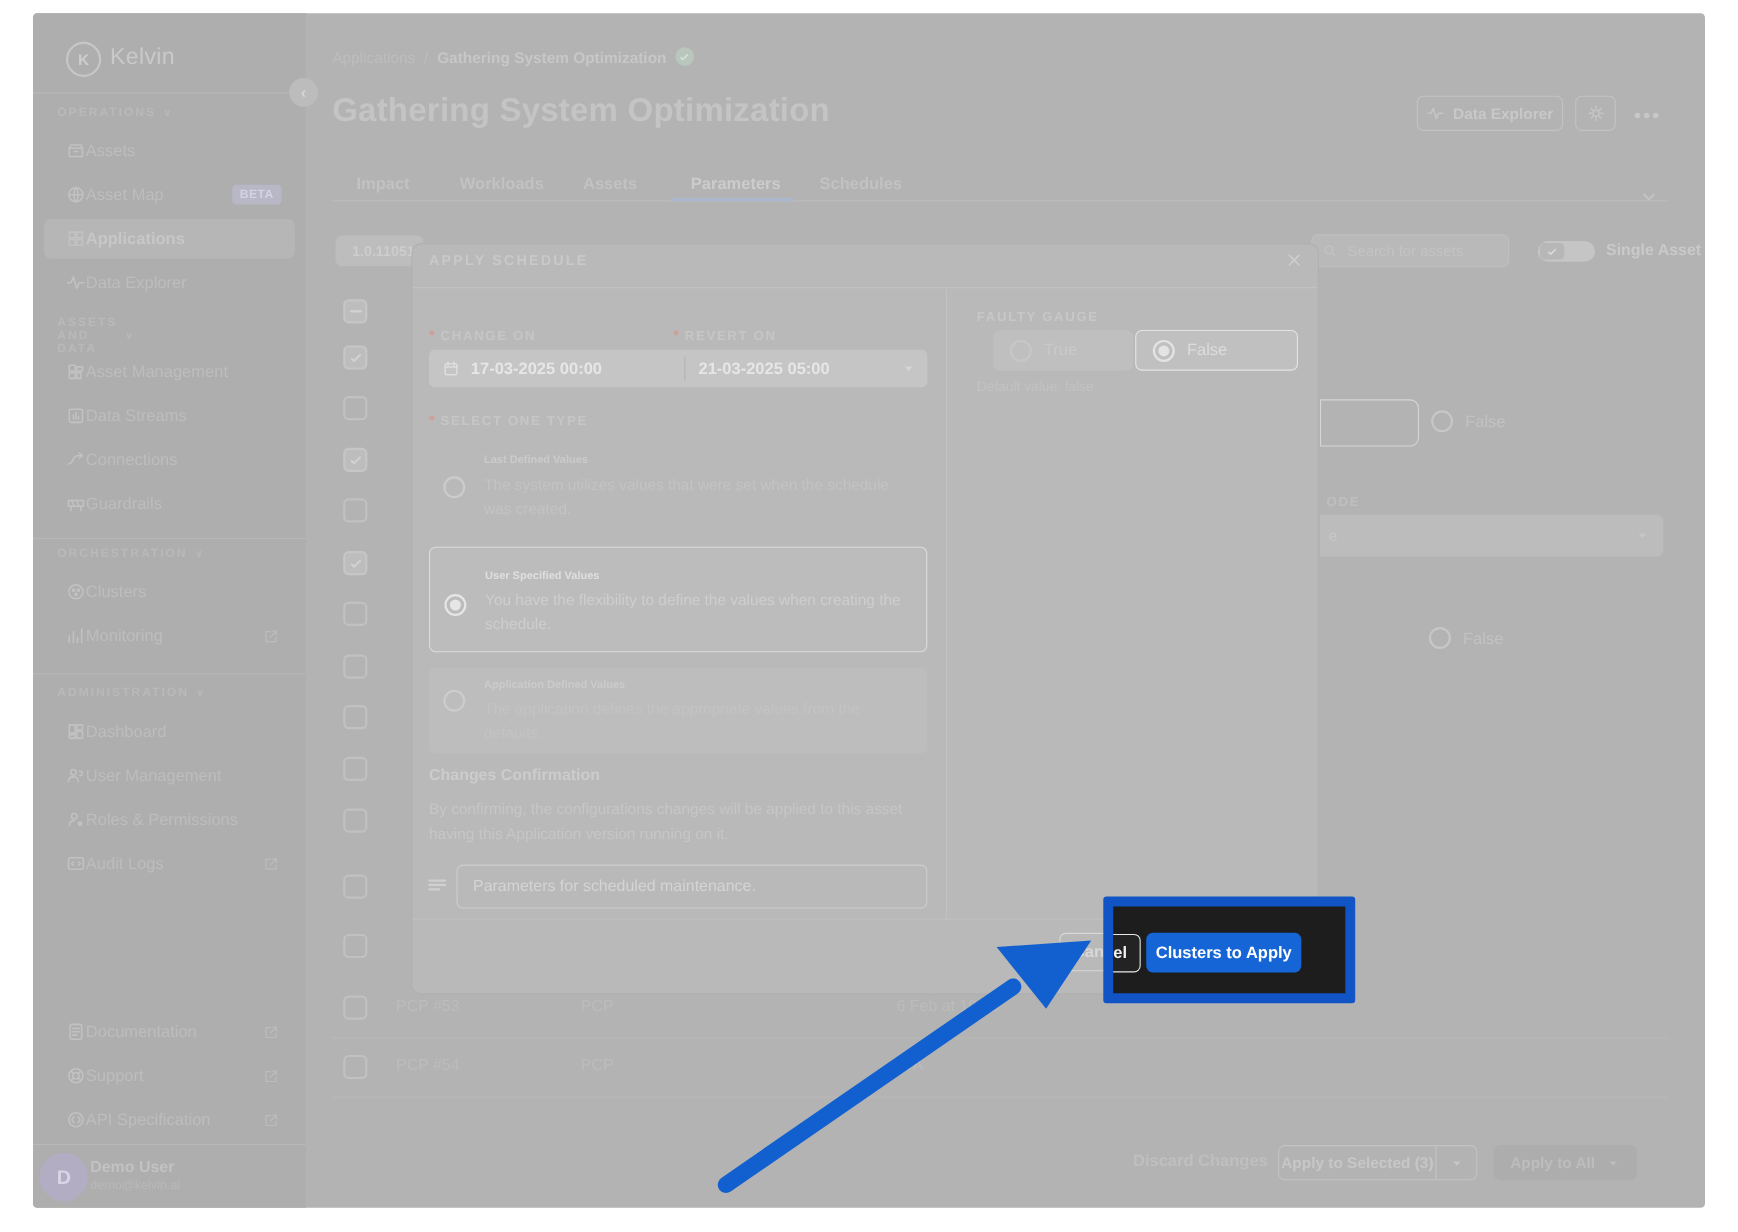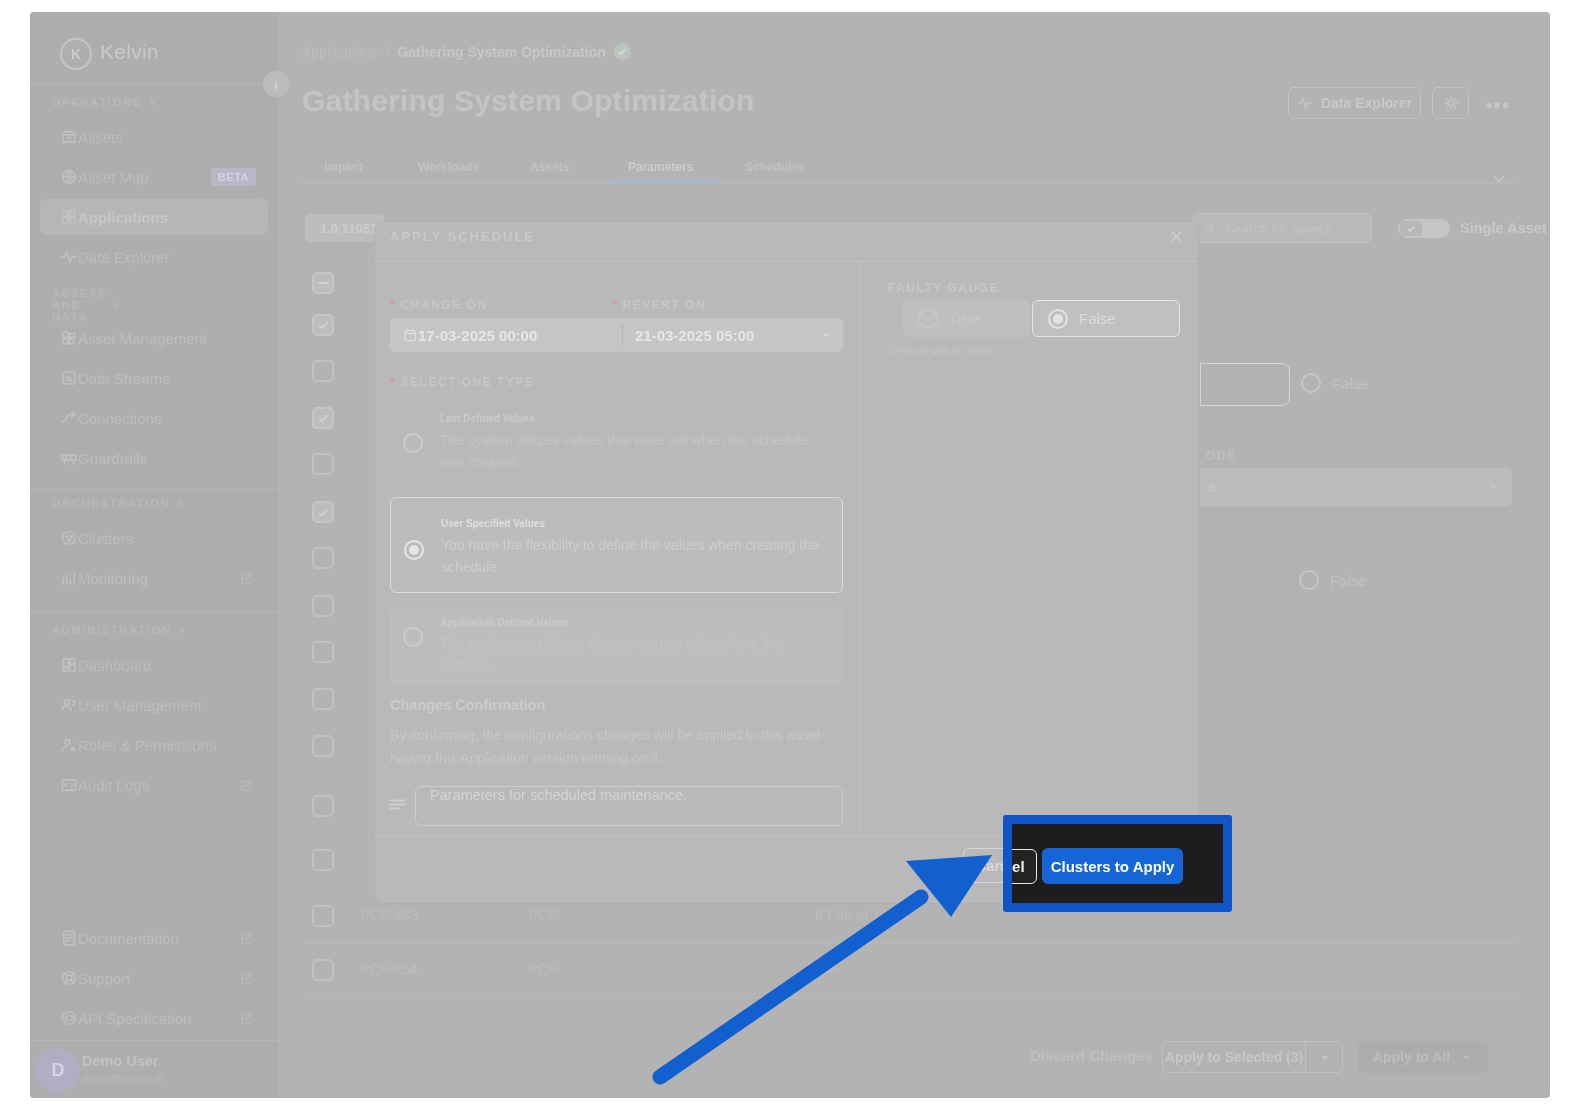--- a/index.html
+++ b/index.html
@@ -40,21 +40,21 @@
   .bc-check{width:17px;height:17px;border-radius:50%;background:#b9c6bb;color:#d7e2d8;
     display:flex;align-items:center;justify-content:center;}
   .bc-check svg{width:10px;height:10px;}
   .page-title{left:302px;top:84px;font-size:30px;font-weight:bold;color:#c4c4c4;letter-spacing:.2px;}
   .ghost-btn{border:1.5px solid #c3c3c3;border-radius:6px;color:#c8c8c8;display:flex;align-items:center;
     justify-content:center;gap:8px;font-size:14px;font-weight:bold;box-sizing:border-box;}
   .icon-16{width:16px;height:16px;color:#c6c6c6;}
   .dots{left:1480px;top:90px;width:36px;height:30px;color:#c8c8c8;font-size:18px;font-weight:bold;
     letter-spacing:2px;display:flex;align-items:center;justify-content:center;}
 
-  .tab{top:152px;height:30px;display:flex;align-items:center;font-size:12px;font-weight:bold;color:#c2c2c2;}
+  .tab{top:152px;height:30px;display:flex;align-items:center;font-size:15px;font-weight:bold;color:#c2c2c2;}
   .tab.active{color:#cccccc;}
   .tabs-line{left:302px;top:182px;width:1214px;height:1px;background:#bcbcbc;}
   .tab-underline{left:610px;top:180px;width:112px;height:3px;background:#aab7cd;border-radius:2px;}
   .tabs-caret{left:1490px;top:170px;width:18px;height:18px;color:#c3c3c3;}
 
   .version-chip{left:305px;top:214px;width:80px;height:28px;background:#bdbdbd;border-radius:6px;
     display:flex;align-items:center;gap:6px;padding:0 9px;box-sizing:border-box;color:#cdcdcd;
     font-size:13px;font-weight:bold;}
   .version-chip .icon-14{width:14px;height:14px;color:#c8c8c8;}
   .search-box{left:1192px;top:213px;width:180px;height:30px;background:#b9b9b9;border:1px solid #c0c0c0;
@@ -108,41 +108,41 @@
   .modal-title{left:390px;top:229px;font-size:13px;font-weight:bold;letter-spacing:2px;color:#c9c9c9;}
   .modal-close{left:1164px;top:224px;width:24px;height:24px;color:#cecece;display:flex;align-items:center;justify-content:center;}
   .modal-close svg{width:15px;height:15px;}
   .modal-hdiv{left:375px;top:261px;width:823px;height:1px;background:#c2c2c2;}
   .modal-vdiv{left:860px;top:262px;width:1px;height:573px;background:#c2c2c2;}
   .modal-fdiv{left:375px;top:835px;width:823px;height:1px;background:#c2c2c2;}
   .req-label{font-size:12px;font-weight:bold;letter-spacing:1.5px;color:#c6c6c6;}
   .req-label .ast{color:#d49a94;margin-right:4px;font-size:13px;}
   .date-field{left:390px;top:318px;width:453px;height:34px;background:#c5c5c5;border-radius:5px;
     display:flex;align-items:center;color:#e6e6e6;font-size:15px;font-weight:bold;}
-  .date-field .seg1{flex:0 0 220px;display:flex;align-items:center;padding-left:12px;}
+  .date-field .seg1{flex:0 0 220px;display:flex;align-items:center;gap:10px;padding-left:12px;}
   .date-field .segdiv{width:1px;height:22px;background:#b4b4b4;}
   .date-field .seg2{flex:1;display:flex;align-items:center;gap:10px;padding-left:12px;padding-right:10px;}
   .date-field .icon-16{color:#dedede;}
   .date-field .caret{margin-left:auto;width:14px;height:14px;color:#d6d6d6;}
 
   .opt-radio{position:absolute;left:13px;width:20px;height:20px;border:2px solid #cccccc;border-radius:50%;box-sizing:border-box;}
   .opt-radio.sel{border-color:#e6e6e6;}
   .opt-radio.sel::after{content:"";position:absolute;left:3px;top:3px;width:10px;height:10px;border-radius:50%;background:#e6e6e6;}
   .opt{left:390px;width:453px;box-sizing:border-box;}
   .opt .t{font-size:10px;font-weight:bold;color:#cbcbcb;margin:0 0 6px 0;}
   .opt .dsc{font-size:14px;line-height:1.55;color:#c3c3c3;}
   .opt.boxed{border:1.5px solid #dcdcdc;border-radius:6px;background:#bcbcbc;}
   .opt.boxed .t{color:#dfdfdf;}
   .opt.boxed .dsc{color:#cecece;}
   .opt.tinted{background:#bdbdbd;border-radius:6px;}
   .confirm-h{left:390px;top:697px;font-size:14.5px;font-weight:bold;color:#cccccc;}
   .confirm-p{left:390px;top:724px;width:458px;font-size:14px;line-height:1.65;color:#c6c6c6;}
   .comment-icon{left:388px;top:795px;width:19px;height:19px;color:#d0d0d0;}
   .comment-field{left:415px;top:786px;width:428px;height:40px;border:1.3px solid #cdcdcd;border-radius:6px;
-    box-sizing:border-box;display:flex;align-items:flex-start;padding:0 14px;color:#d4d4d4;font-size:14.5px;}
+    box-sizing:border-box;display:flex;align-items:center;padding:0 14px;color:#d4d4d4;font-size:14.5px;}
 
   .gauge-label{left:888px;top:281px;font-size:12px;font-weight:bold;letter-spacing:1.5px;color:#c7c7c7;}
   .gauge-opt{top:300px;height:37px;border-radius:6px;display:flex;align-items:center;gap:11px;
     padding-left:15px;box-sizing:border-box;font-size:15px;color:#c9c9c9;}
   .gauge-opt.plain{background:#bfbfbf;}
   .gauge-opt.boxed{border:1.5px solid #e4e4e4;background:#c0c0c0;color:#dcdcdc;}
   .gauge-note{left:888px;top:344px;font-size:12.5px;color:#c2c2c2;}
 
   .cancel-faded{left:963px;top:848px;width:74px;height:35px;border:1.5px solid #d8d8d8;border-radius:6px;
     box-sizing:border-box;display:flex;align-items:center;justify-content:center;color:#d8d8d8;

